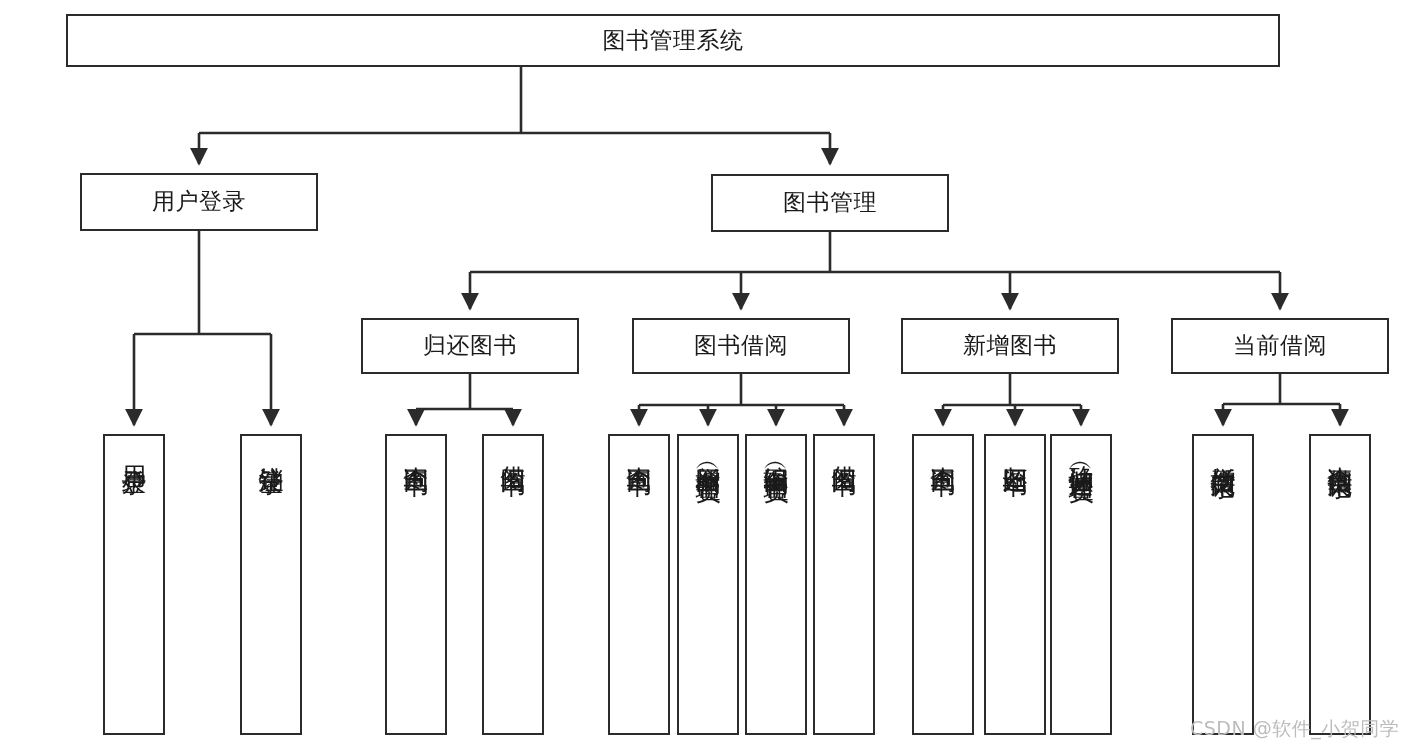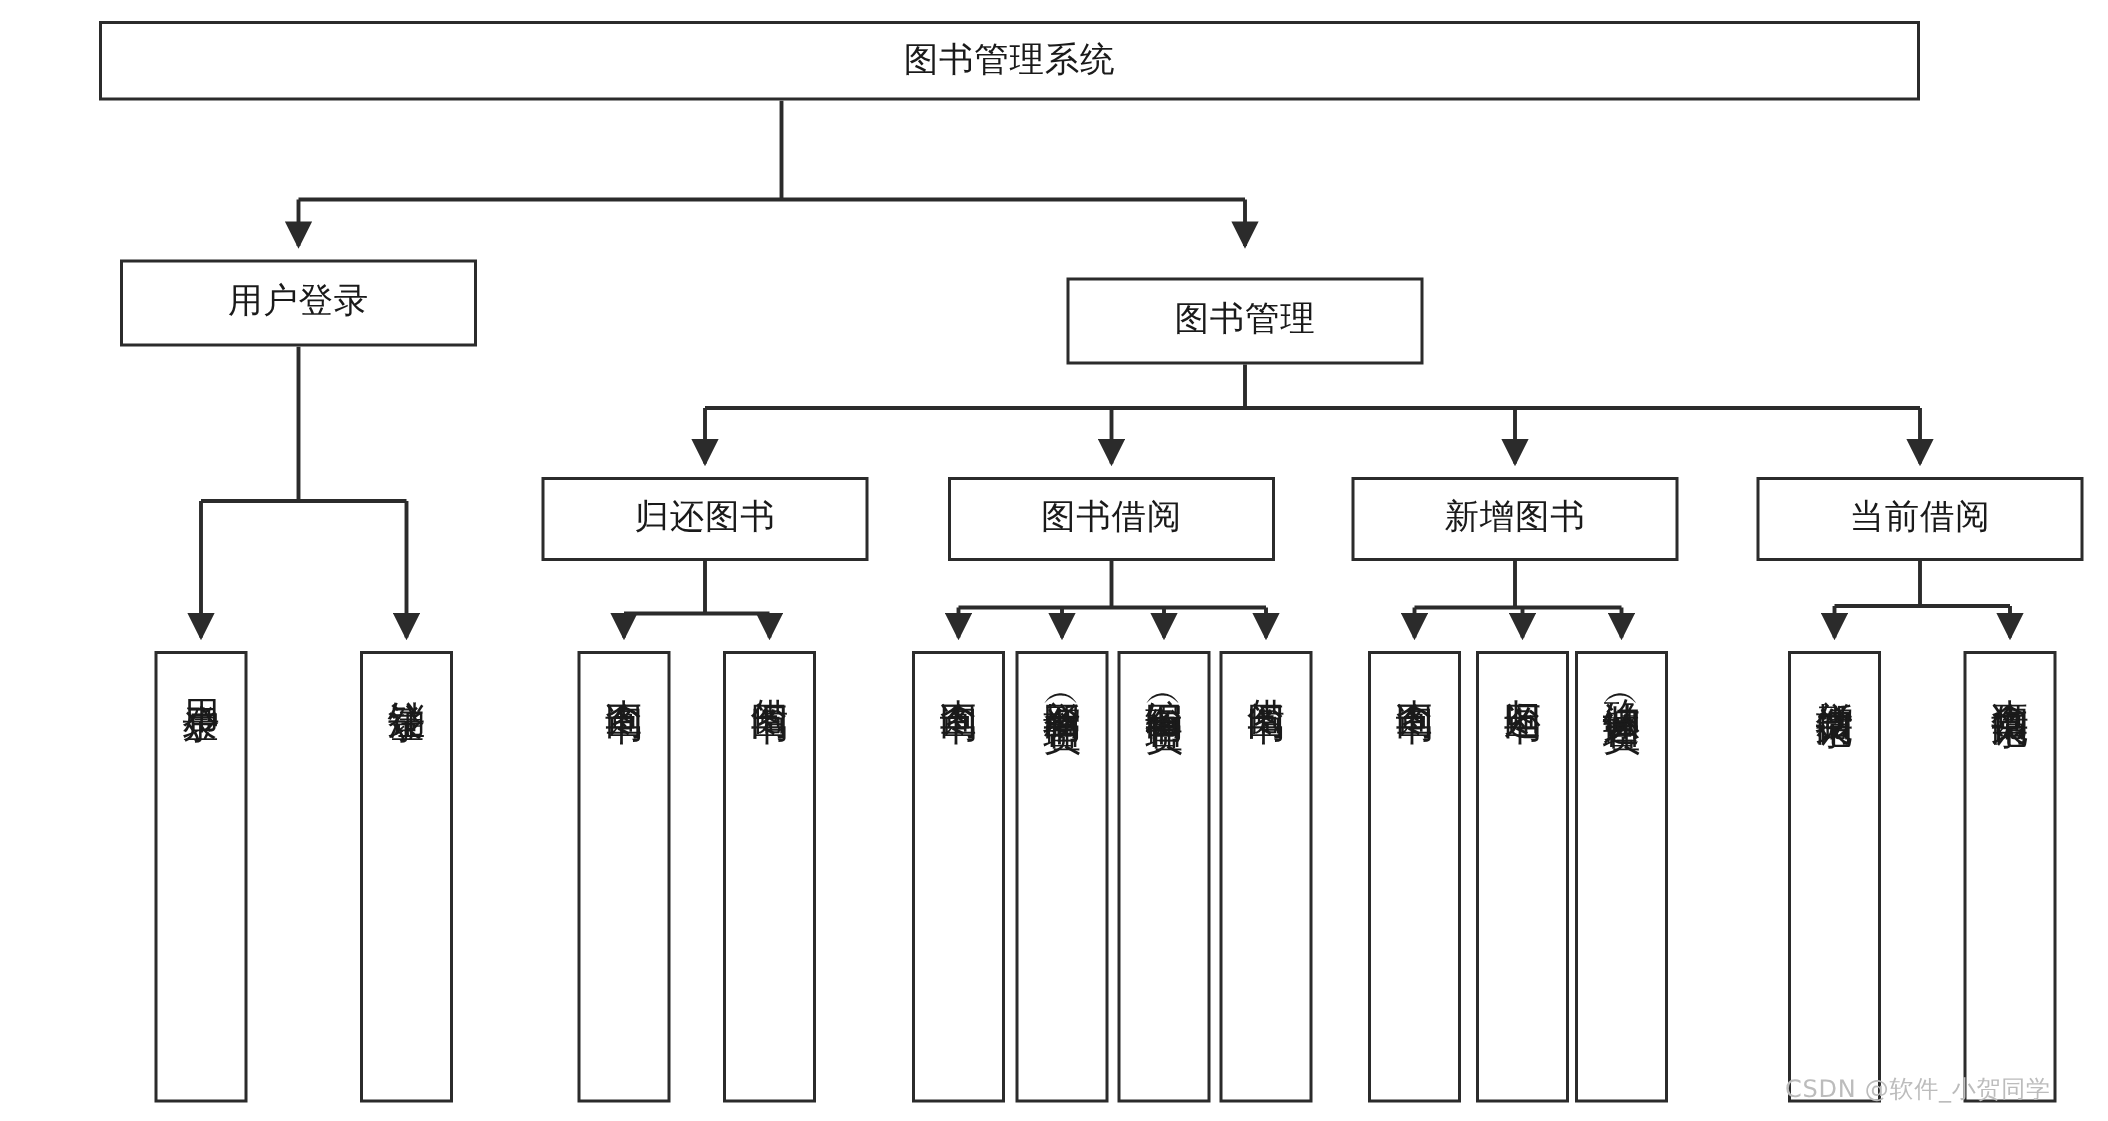--- a/index.html
+++ b/index.html
@@ -56,21 +56,21 @@
     line-height: 1;
     white-space: nowrap;
   }
   .leaf {
     align-items: flex-start;
     justify-content: center;
     padding-top: 10px;
   }
   .watermark {
     position: absolute;
-    font-size: 16px;
+    font-size: 19px;
     color: #bcbcbc;
     white-space: nowrap;
     letter-spacing: 0.5px;
   }
 </style>
 </head>
 <body>
 
 <div id="diagram-root">
 
@@ -124,21 +124,21 @@
     </g>
   </svg>
 
   <div class="node" style="left:18px; top:14px; width:1214px; height:53px;margin-left:48px;">
     <span class="node-label h-label">图书管理系统</span>
   </div>
 
   <div class="node" style="left:80px; top:173px; width:238px; height:58px;">
     <span class="node-label h-label">用户登录</span>
   </div>
-  <div class="node" style="left:711px; top:185px; width:238px; height:58px;">
+  <div class="node" style="left:711px; top:174px; width:238px; height:58px;">
     <span class="node-label h-label">图书管理</span>
   </div>
 
   <div class="node" style="left:361px; top:318px; width:218px; height:56px;">
     <span class="node-label h-label">归还图书</span>
   </div>
   <div class="node" style="left:632px; top:318px; width:218px; height:56px;">
     <span class="node-label h-label">图书借阅</span>
   </div>
   <div class="node" style="left:901px; top:318px; width:218px; height:56px;">

